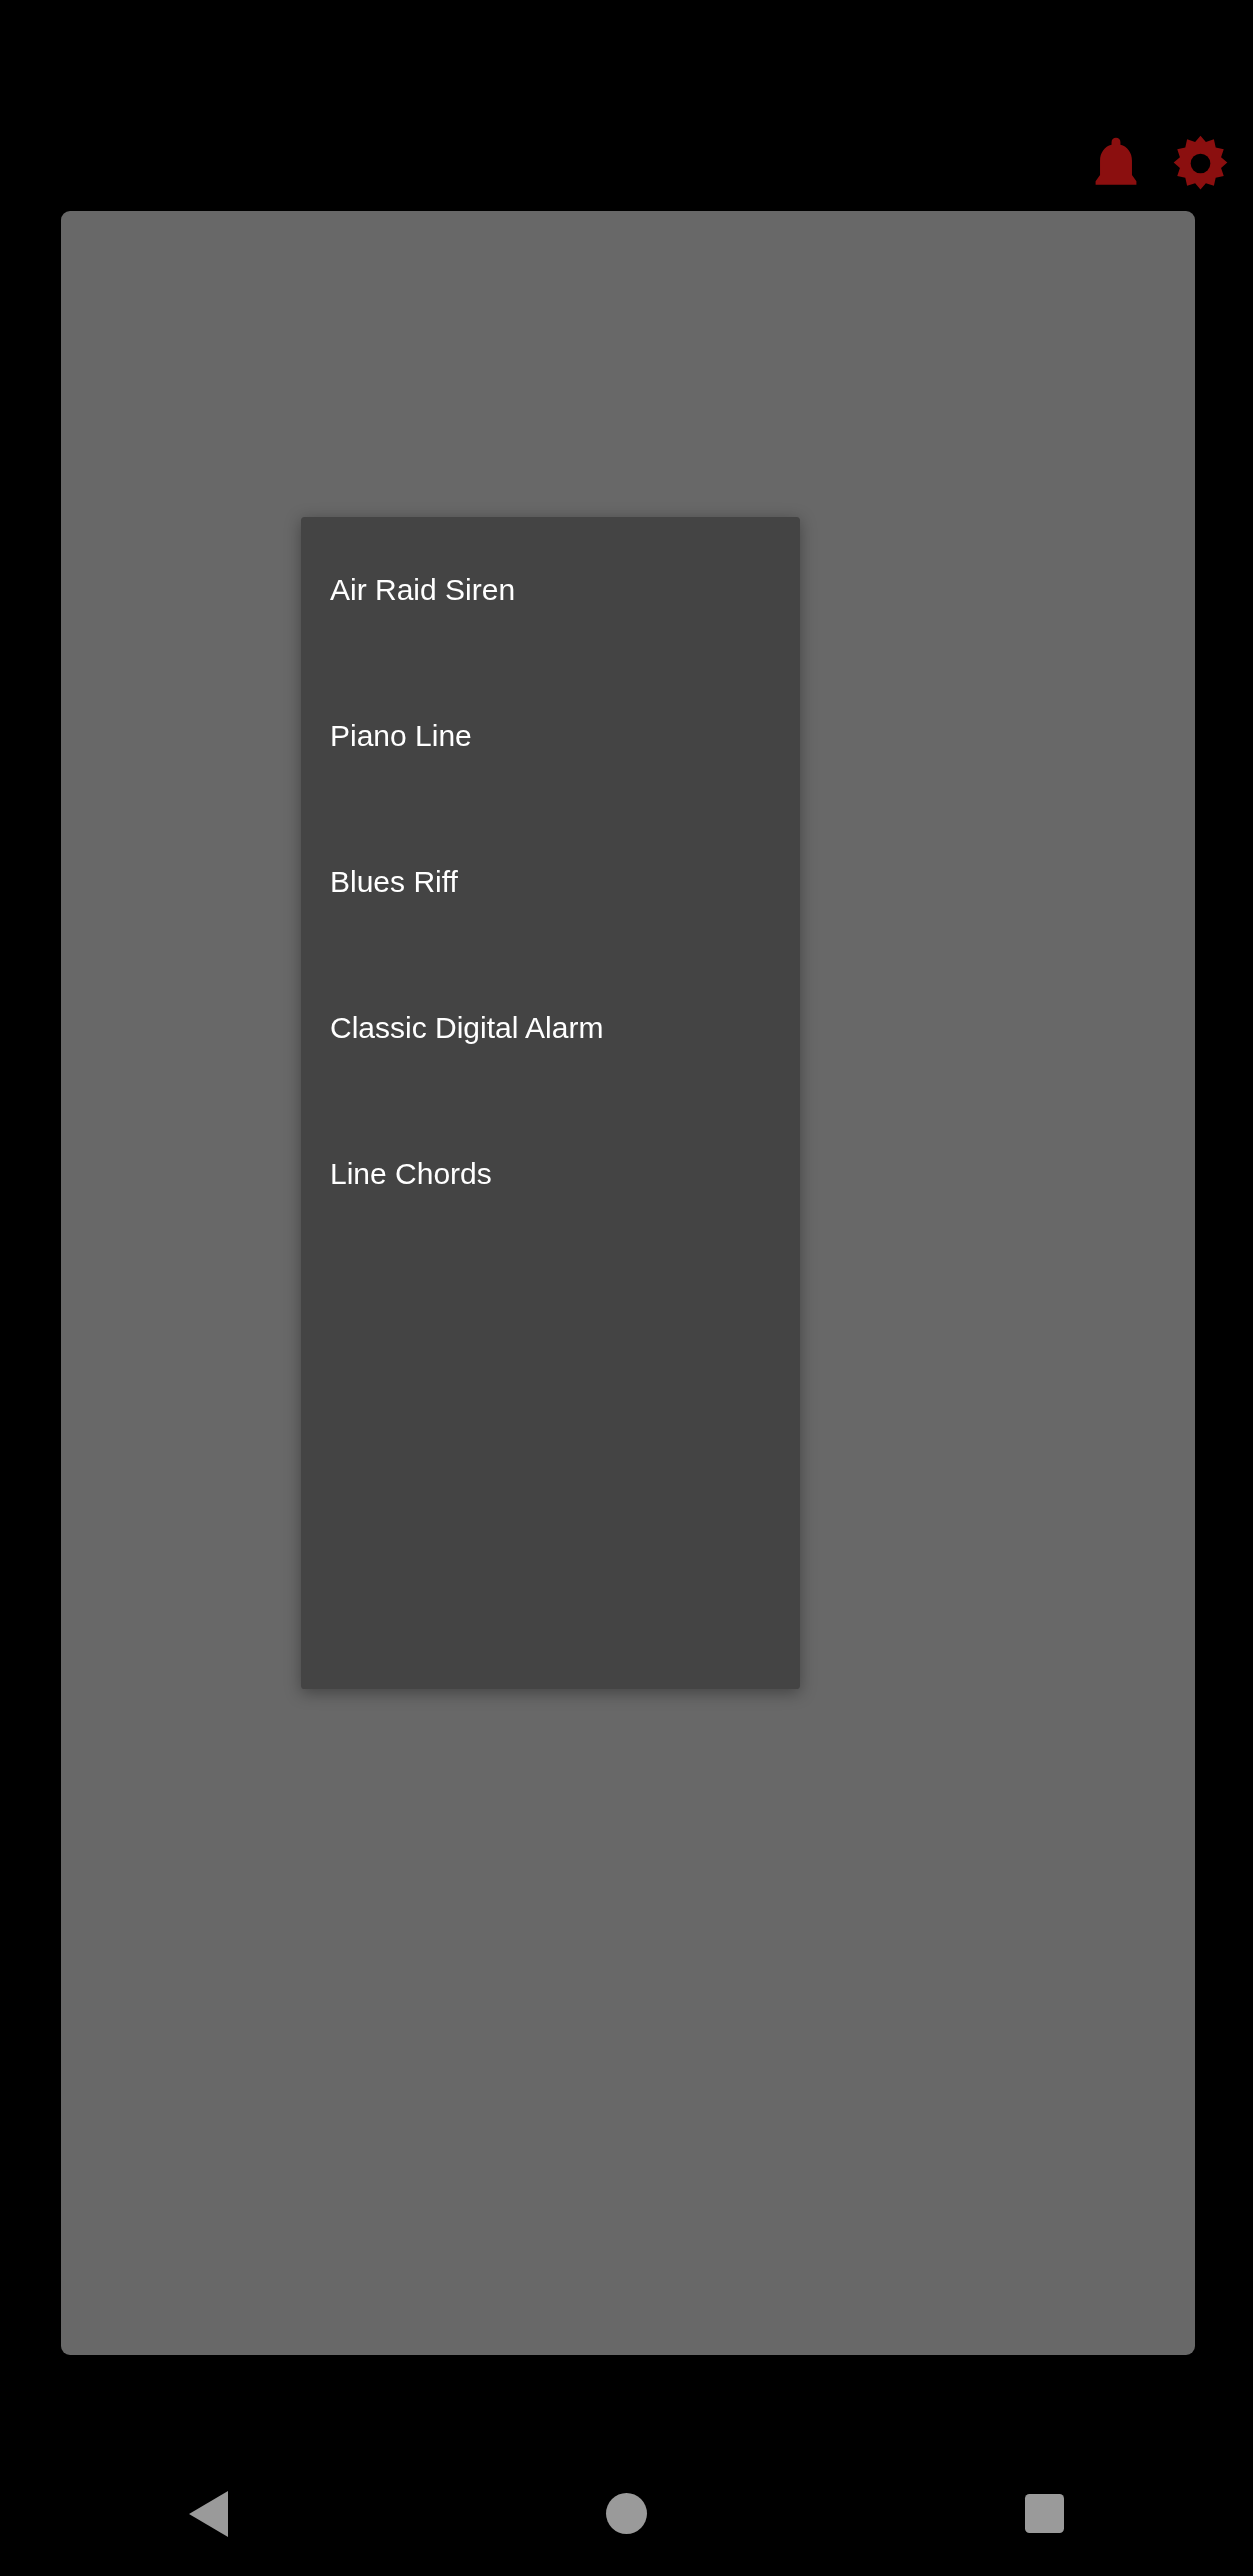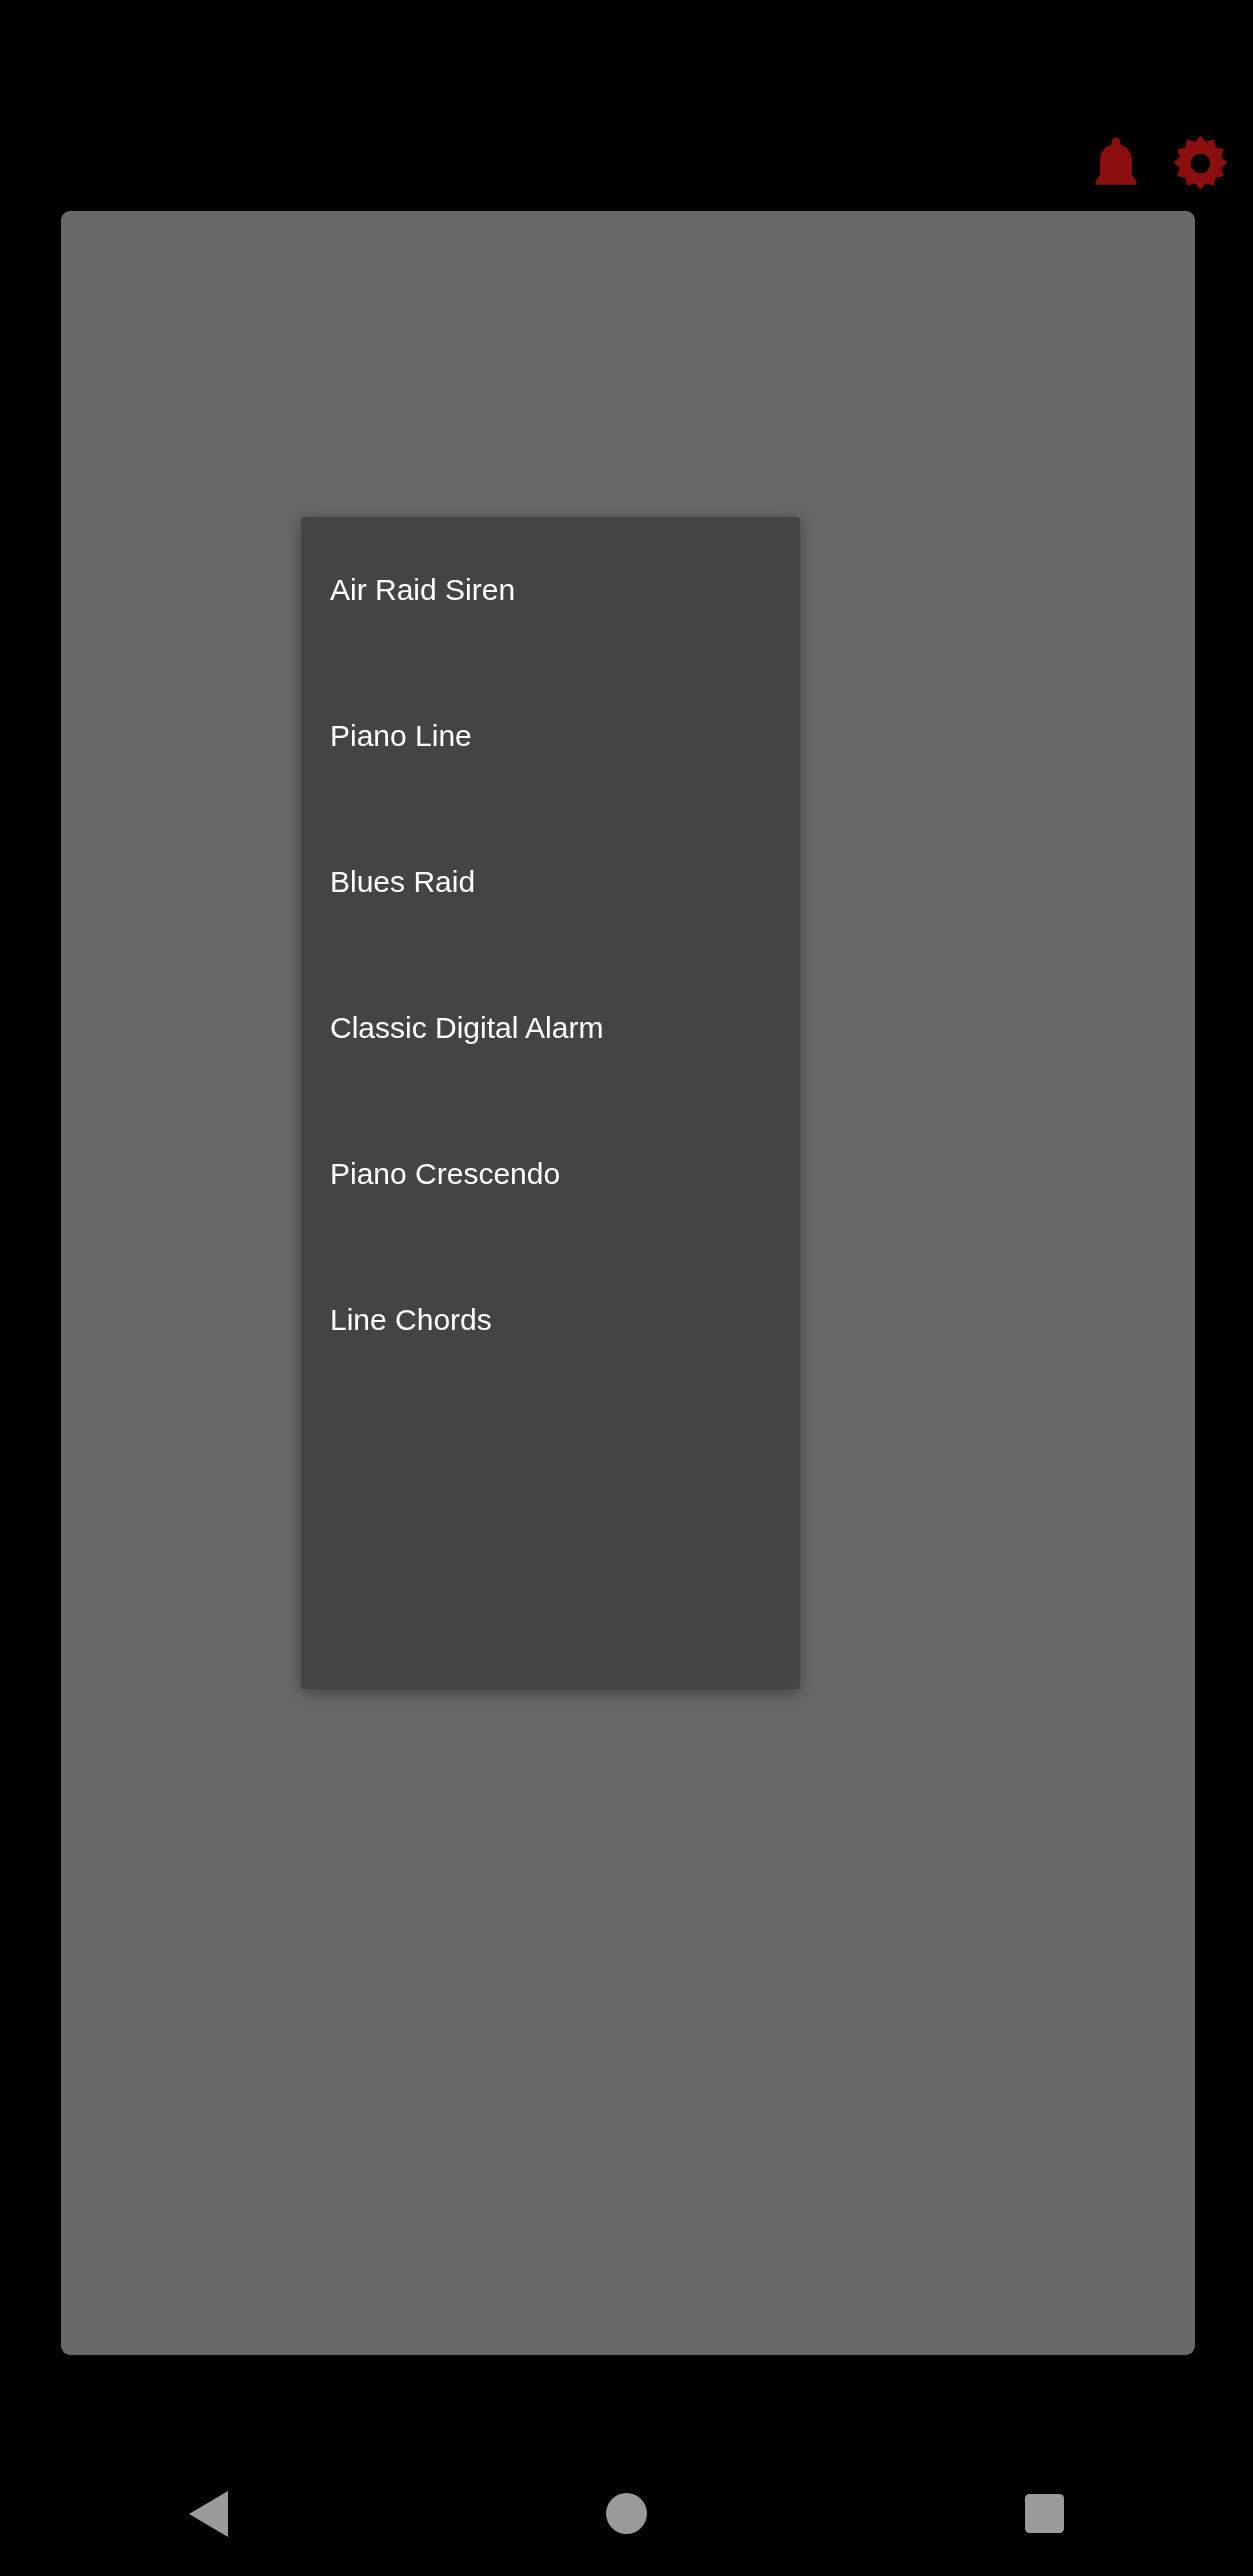--- a/index.html
+++ b/index.html
@@ -240,23 +240,22 @@
 <div class="select-underline"></div>
 <div class="select-value">Classic Digital Alarm</div>
 <div class="select-caret"></div>
 
 <button class="action-btn btn-save">SAVE</button>
 <button class="action-btn btn-close">CLOSE</button>
 
 <div class="popup" id="popup-list">
     <div class="popup-item">Air Raid Siren</div>
     <div class="popup-item">Piano Line</div>
-    <div class="popup-item">Blues Raid</div>
+    <div class="popup-item">Blues Riff</div>
     <div class="popup-item">Classic Digital Alarm</div>
-    <div class="popup-item">Piano Crescendo</div>
     <div class="popup-item">Line Chords</div>
   </div>
 
 <div class="navbar">
   <span class="nav-back"></span>
   <span class="nav-home"></span>
   <span class="nav-recents"></span>
 </div>
 
 

